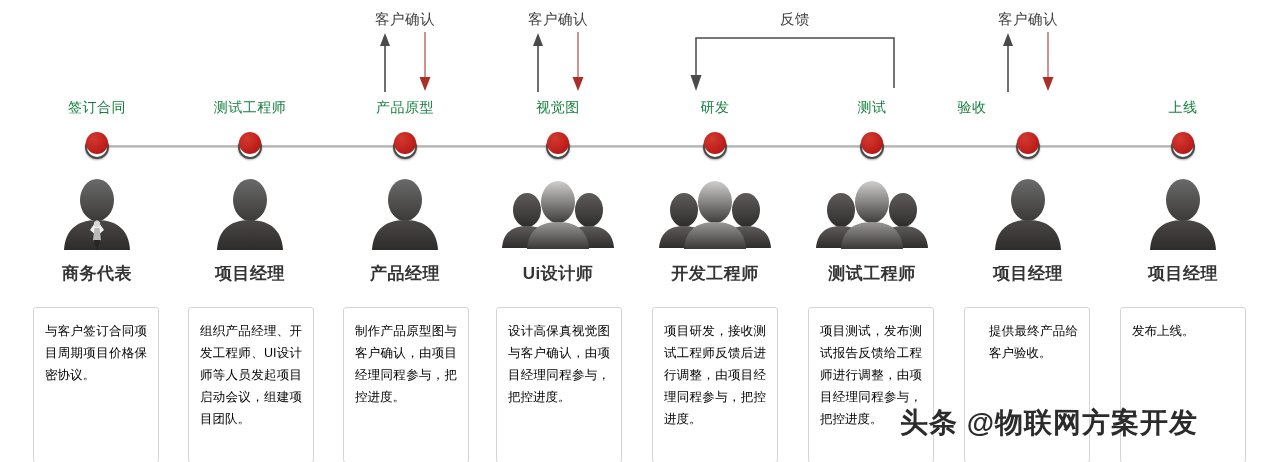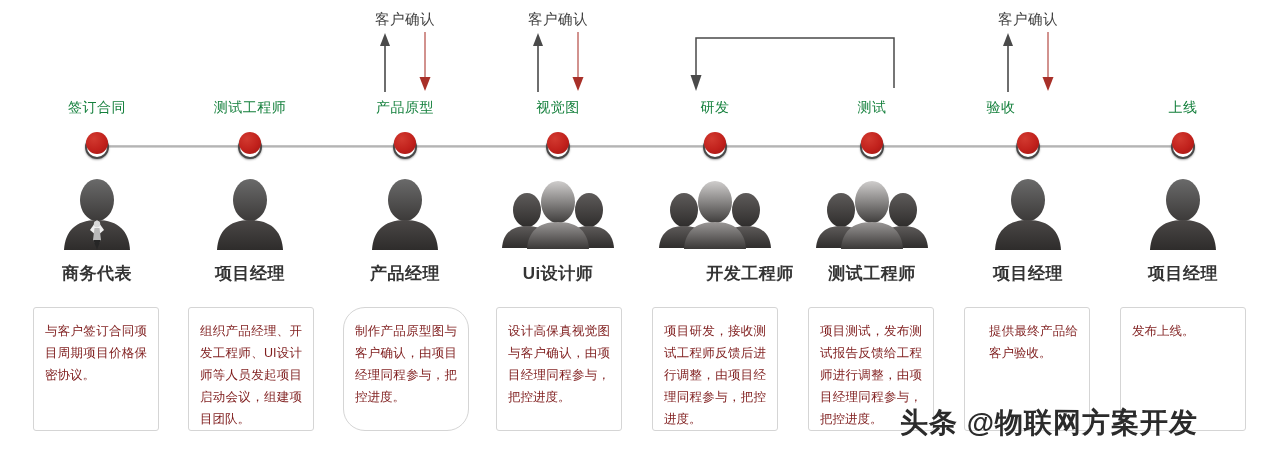--- a/index.html
+++ b/index.html
@@ -128,29 +128,29 @@
     color: #343434;
     white-space: nowrap;
     letter-spacing: 0.5px;
   }
 
   
   .desc-box {
     position: absolute;
     top: 307px;
     width: 126px;
-    height: 124px;
+    height: 156px;
     box-sizing: border-box;
     border: 1px solid #d5d5d5;
     border-radius: 3px;
     background: #ffffff;
     padding: 12px 11px 8px 11px;
     font-size: 12.5px;
     line-height: 22px;
-    color: #7f1d1d;
+    color: #000000;
     text-align: justify;
     overflow: hidden;
   }
 
   
   #watermark {
     position: absolute;
     left: 900px;
     top: 404px;
     font-size: 28px;
@@ -179,20 +179,21 @@
       <div class="ann-group" style="left: 508px; width: 100px;">
         <div class="ann-label">客户确认</div>
         <div class="ann-svg"><svg width="100" height="60" viewBox="0 0 100 60" xmlns="http://www.w3.org/2000/svg">
             <line x1="30" y1="60" x2="30" y2="10" stroke="#4a4a4a" stroke-width="1.6"></line>
             <path d="M30 1 L25 14 L35 14 Z" fill="#4a4a4a"></path>
             <line x1="70" y1="0" x2="70" y2="48" stroke="#a83029" stroke-width="1.4" opacity="0.75"></line>
             <path d="M70 59 L64.5 45 L75.5 45 Z" fill="#a83029"></path>
           </svg></div>
       </div>
       <div class="ann-group" style="left: 690px; width: 210px;">
+        <div class="ann-label">反馈</div>
         <div class="ann-svg"><svg width="210" height="60" viewBox="0 0 210 60" xmlns="http://www.w3.org/2000/svg">
             <path d="M204 56 L204 6 L6 6 L6 44" fill="none" stroke="#4a4a4a" stroke-width="1.5"></path>
             <path d="M6 59 L0.5 43 L11.5 43 Z" fill="#4a4a4a"></path>
           </svg></div>
       </div>
       <div class="ann-group" style="left: 978px; width: 100px;">
         <div class="ann-label">客户确认</div>
         <div class="ann-svg"><svg width="100" height="60" viewBox="0 0 100 60" xmlns="http://www.w3.org/2000/svg">
             <line x1="30" y1="60" x2="30" y2="10" stroke="#4a4a4a" stroke-width="1.6"></line>
             <path d="M30 1 L25 14 L35 14 Z" fill="#4a4a4a"></path>
@@ -202,21 +203,21 @@
       </div>
     </div>
 
   <div id="stage-labels-layer">
       <div class="stage-label" style="left: 37px; width: 120px;">签订合同</div>
       <div class="stage-label" style="left: 190px; width: 120px;">测试工程师</div>
       <div class="stage-label" style="left: 345px; width: 120px;">产品原型</div>
       <div class="stage-label" style="left: 498px; width: 120px;">视觉图</div>
       <div class="stage-label" style="left: 655px; width: 120px;">研发</div>
       <div class="stage-label" style="left: 812px; width: 120px;">测试</div>
-      <div class="stage-label" style="left: 941px; width: 120px;">验收</div>
+      <div class="stage-label" style="left: 912px; width: 120px;">验收</div>
       <div class="stage-label" style="left: 1123px; width: 120px;">上线</div>
     </div>
 
   <div id="timeline-line"></div>
   <div id="timeline-nodes-layer">
       <div class="tl-node" style="left: 97px;">
         <div class="ring"></div>
         <div class="dot"></div>
       </div>
       <div class="tl-node" style="left: 250px;">
@@ -406,30 +407,30 @@
           <path d="M44 42 C22 42 12 54 11 72 L77 72 C76 54 66 42 44 42 Z" fill="url(#pg2)"></path>
         </svg>
       </div>
     </div>
 
   <div id="roles-layer">
       <div class="role-title" style="left: 97px;">商务代表</div>
       <div class="role-title" style="left: 250px;">项目经理</div>
       <div class="role-title" style="left: 405px;">产品经理</div>
       <div class="role-title" style="left: 558px;">Ui设计师</div>
-      <div class="role-title" style="left: 750px;">开发工程师</div>
+      <div class="role-title" style="left: 715px;">开发工程师</div>
       <div class="role-title" style="left: 872px;">测试工程师</div>
       <div class="role-title" style="left: 1028px;">项目经理</div>
       <div class="role-title" style="left: 1183px;">项目经理</div>
     </div>
 
   <div id="descriptions-layer">
       <div class="desc-box" style="left: 33px;">与客户签订合同项目周期项目价格保密协议。</div>
       <div class="desc-box" style="left: 188px;">组织产品经理、开发工程师、UI设计师等人员发起项目启动会议，组建项目团队。</div>
-      <div class="desc-box" style="left: 343px; border-radius: 22px;">制作产品原型图与客户确认，由项目经理同程参与，把控进度。</div>
+      <div class="desc-box" style="left: 343px;">制作产品原型图与客户确认，由项目经理同程参与，把控进度。</div>
       <div class="desc-box" style="left: 496px;">设计高保真视觉图与客户确认，由项目经理同程参与，把控进度。</div>
       <div class="desc-box" style="left: 652px;">项目研发，接收测试工程师反馈后进行调整，由项目经理同程参与，把控进度。</div>
       <div class="desc-box" style="left: 808px;">项目测试，发布测试报告反馈给工程师进行调整，由项目经理同程参与，把控进度。</div>
       <div class="desc-box" style="left: 964px; padding-left: 24px;">提供最终产品给客户验收。</div>
       <div class="desc-box" style="left: 1120px;">发布上线。</div>
     </div>
 
   <div id="watermark">头条 @物联网方案开发</div>
 </div>
 

